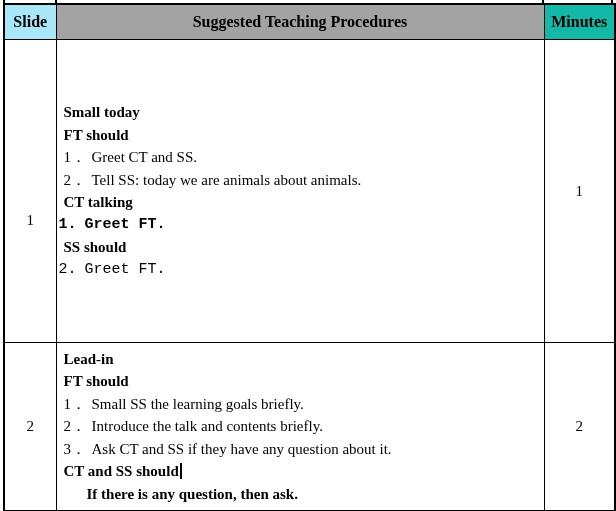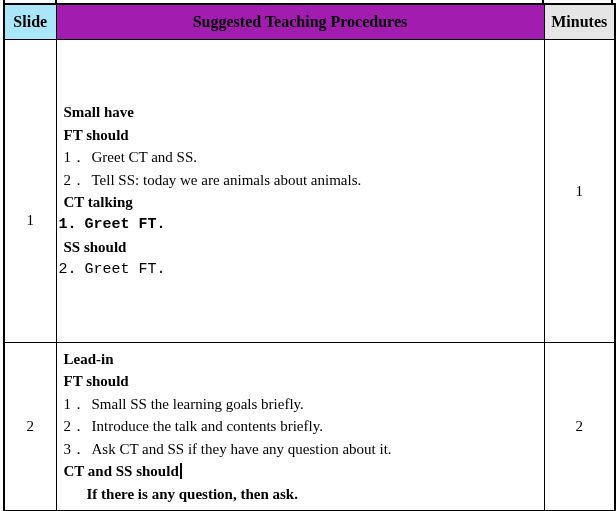--- a/index.html
+++ b/index.html
@@ -56,32 +56,32 @@
 
 <table class="tbl">
   <colgroup>
     <col style="width:52px">
     <col style="width:488px">
     <col style="width:71px">
   </colgroup>
   <thead>
     <tr>
       <th style="background:#A9E6FA">Slide</th>
-      <th style="background:#a21caf">Suggested Teaching Procedures</th>
-      <th style="background:#e5e5e5">Minutes</th>
+      <th style="background:#a3a3a3">Suggested Teaching Procedures</th>
+      <th style="background:#14b8a6">Minutes</th>
     </tr>
   </thead>
   <tbody>
     <tr class="row-1">
       <td class="slide1-cell">
         <span class="cellnum">1</span>
       </td>
       <td class="content-cell">
         <div class="inner">
-          <div class="line b">Small have</div>
+          <div class="line b">Small today</div>
           <div class="line b">FT should</div>
           <div class="line"><span class="num">1．</span><span>Greet CT and SS.</span></div>
           <div class="line"><span class="num">2．</span><span>Tell SS: today we are animals about animals.</span></div>
           <div class="line b">CT talking</div>
           <div class="line b shift"><span class="num2">1.</span><span>Greet FT.</span></div>
           <div class="line b">SS should</div>
           <div class="line shift"><span class="num2">2.</span><span>Greet FT.</span></div>
         </div>
       </td>
       <td class="num-cell">

